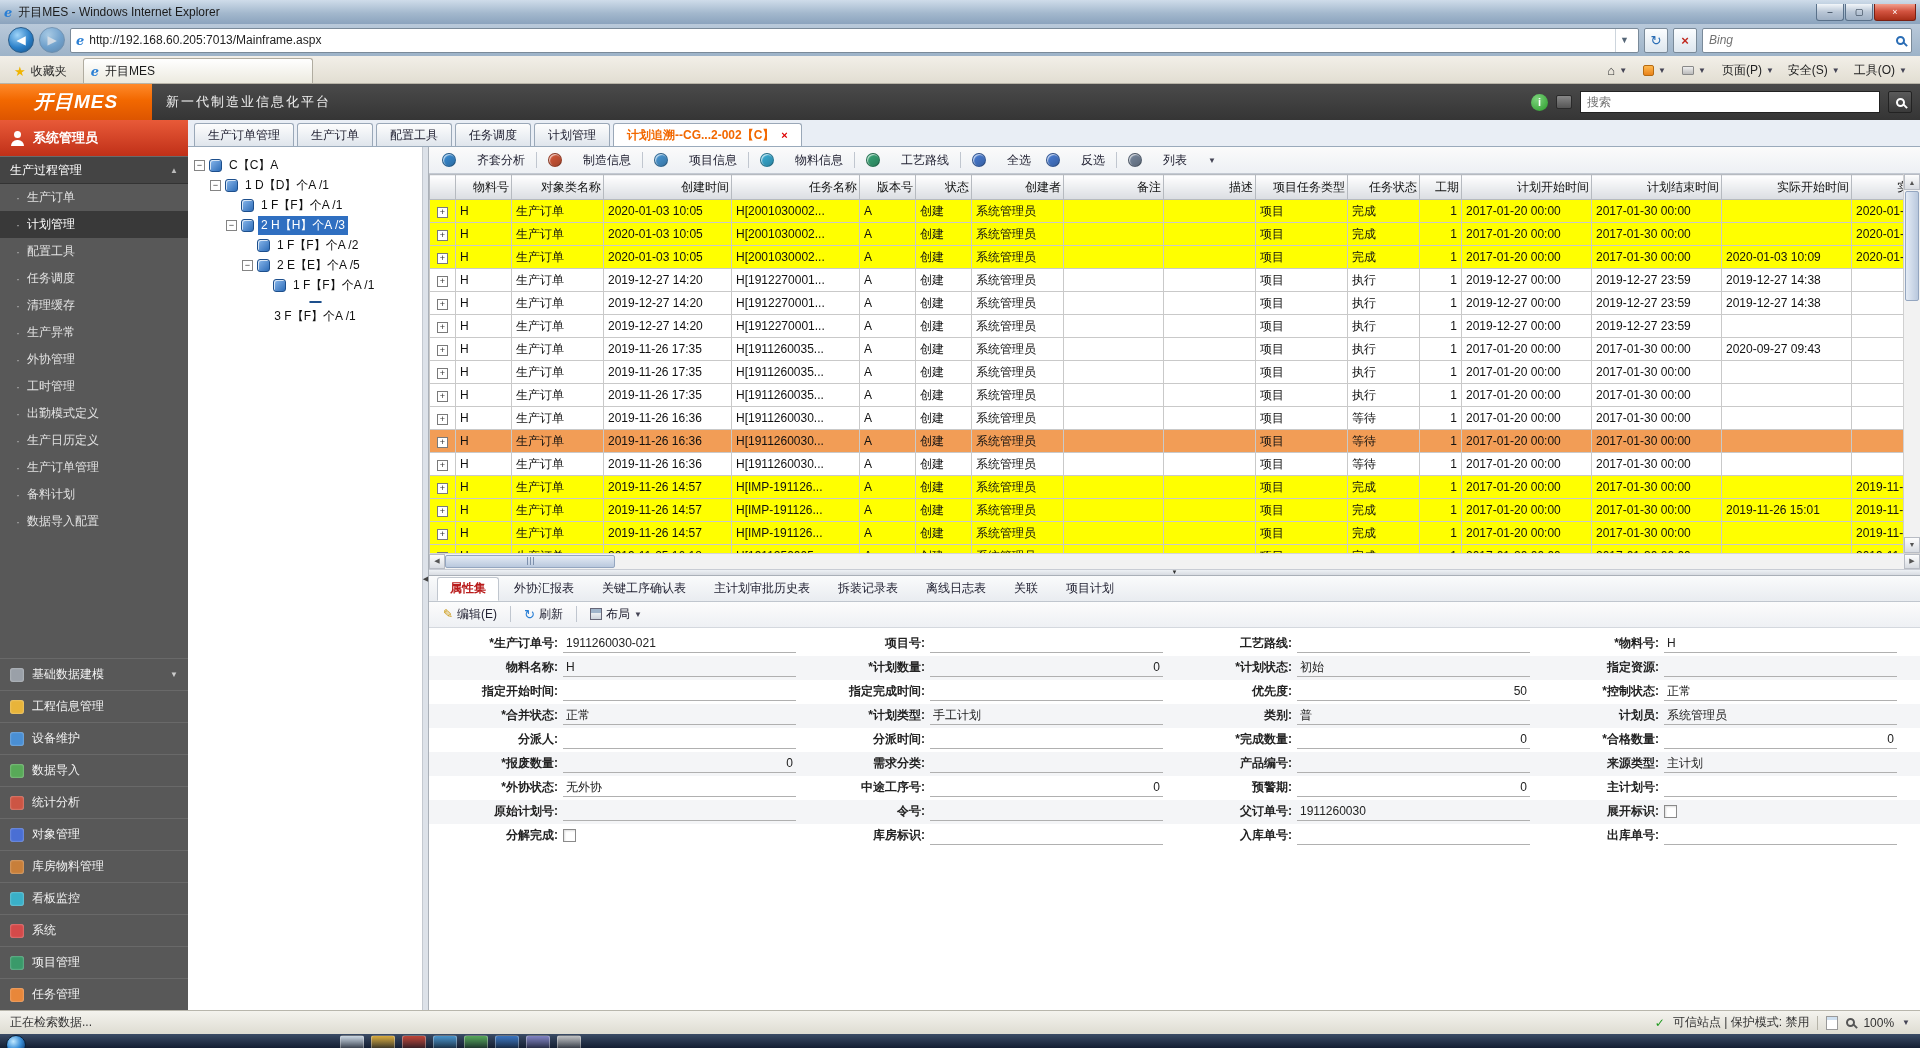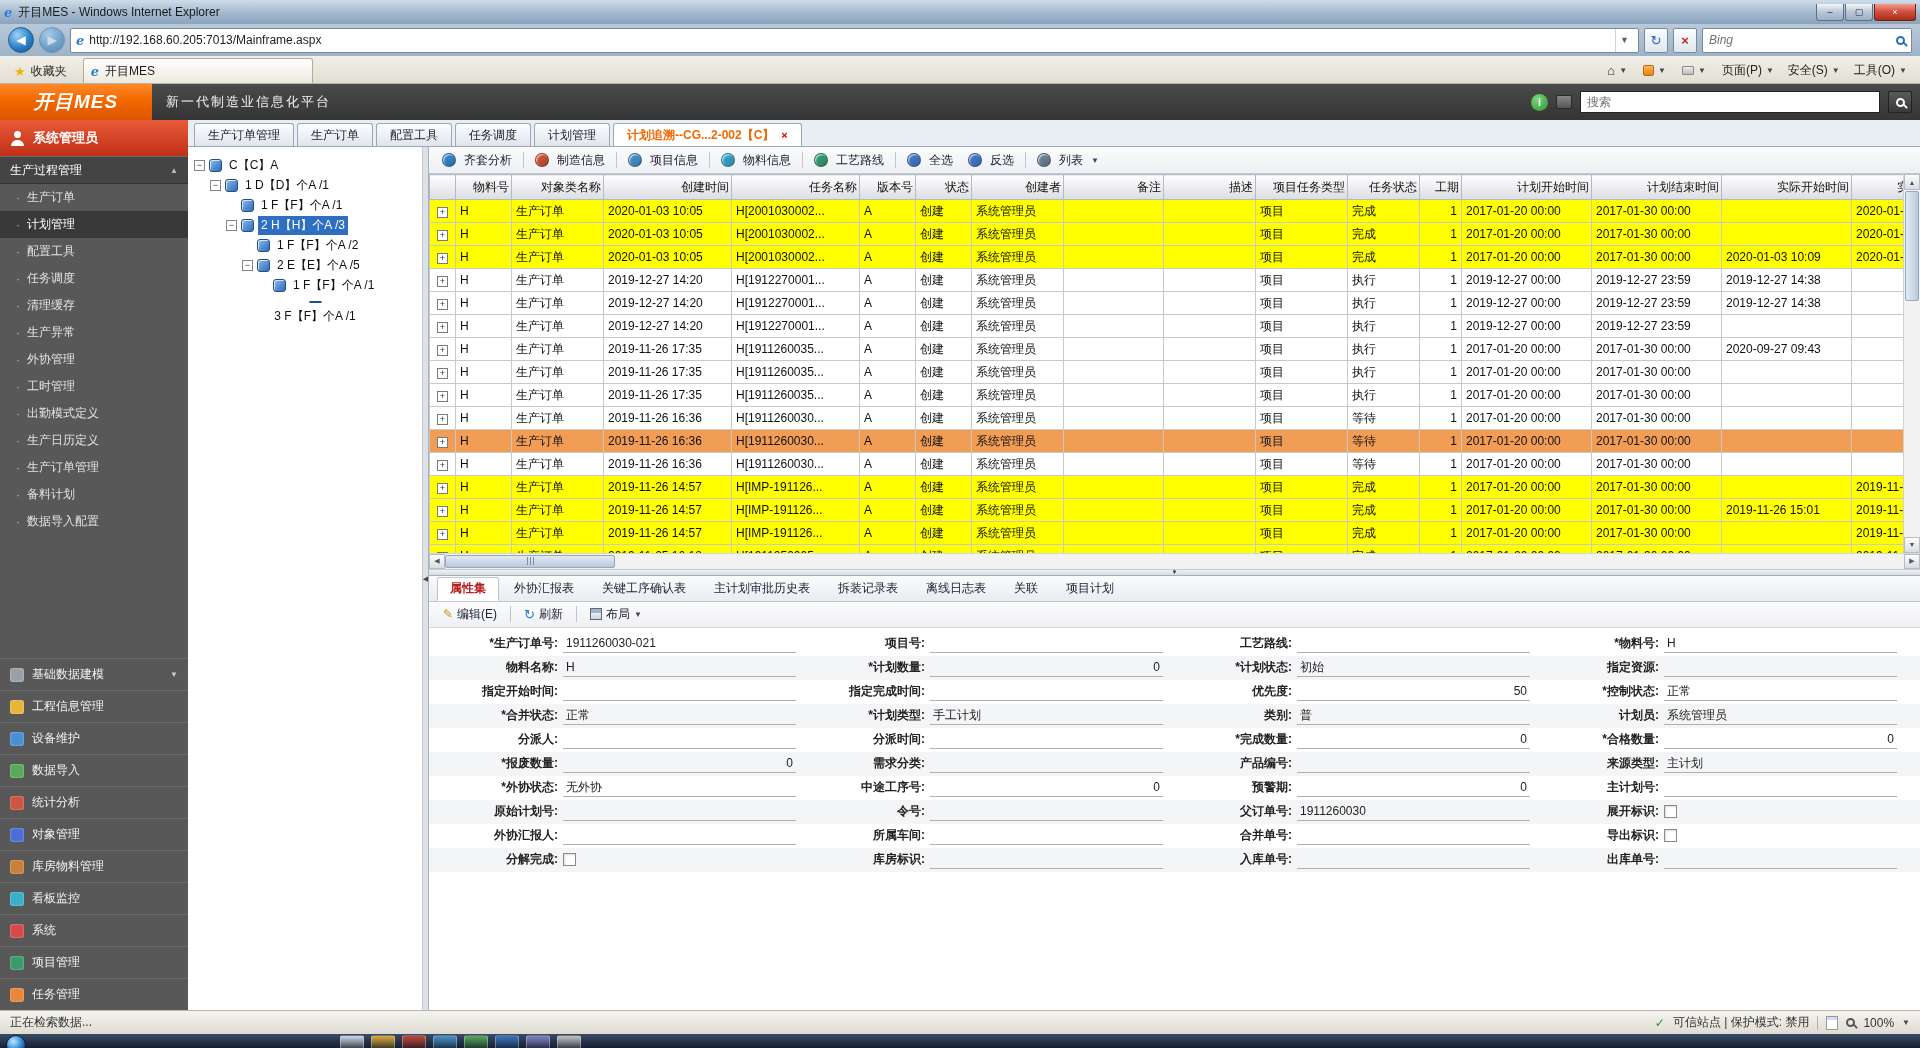--- a/index.html
+++ b/index.html
@@ -79,21 +79,21 @@
   .treepanel { width:234px; min-width:234px; background:#fff; padding:8px 2px; overflow:hidden; }
   .tnode { height:20px; display:flex; align-items:center; gap:4px; white-space:nowrap; cursor:pointer; }
   .texp { width:11px; height:11px; min-width:11px; border:1px solid #848484; background:#fff; font-size:9px; line-height:9px; text-align:center; color:#333; }
   .ticon { width:13px; height:13px; min-width:13px; background:linear-gradient(135deg,#8ab8ec,#2e6db8); border:1px solid #1d4f8c; border-radius:3px; box-shadow:inset 1px 1px 0 rgba(255,255,255,.7); }
   .tlabel { padding:1px 3px; color:#111; }
   .tnode.selected .tlabel { background:#2f6fc1; color:#fff; }
   .vsplit { width:7px; min-width:7px; background:#dde2e9; border-left:1px solid #c4c9d0; border-right:1px solid #aab0b8; display:flex; align-items:center; justify-content:center; color:#444; font-size:7px; cursor:col-resize; }
 
   .maincol { flex:1; display:flex; flex-direction:column; overflow:hidden; }
   .toolbar { height:27px; min-height:27px; background:linear-gradient(#fbfbfb,#edf0f4); border-bottom:1px solid #c3c9d2; display:flex; align-items:center; gap:1px; padding:0 6px; }
-  .tbtn { display:flex; align-items:center; gap:8px; padding:2px 7px; color:#223; cursor:pointer; white-space:nowrap; }
+  .tbtn { display:flex; align-items:center; gap:21px; padding:2px 7px; color:#223; cursor:pointer; white-space:nowrap; }
   .ticn { width:14px; height:14px; min-width:14px; border-radius:7px; box-shadow:inset 1px 1px 1px rgba(255,255,255,.7); border:1px solid rgba(0,0,0,.25); }
   .tsep { width:1px; height:16px; background:#c0c6cf; margin:0 3px; }
   .ddw { font-size:8px; color:#445; }
 
   .tablewrap { flex:1; display:flex; overflow:hidden; }
   .tblscroll { flex:1; overflow:hidden; }
   table.grid { border-collapse:collapse; table-layout:fixed; width:1542px; font-size:12px; }
   .grid th { height:25px; background:linear-gradient(#ffffff,#dadde2); border:1px solid #b6bac0; font-weight:normal; color:#111; padding:0 2px; overflow:hidden; white-space:nowrap; text-align:right; }
   .grid td { height:23px; border:1px solid #c9c9c9; padding:0 4px; overflow:hidden; white-space:nowrap; background:#fff; }
   .grid tr.y td { background:#ffff00; }
@@ -955,38 +955,20 @@
                   <span class="flabel">父订单号:</span>
                   <span class="fval">1911260030</span>
                 </div>
                 <div class="fcell">
                   <span class="flabel">展开标识:</span>
                   <span class="fcheck"></span>
                 </div>
               </div>
               <div class="frow">
                 <div class="fcell">
-                  <span class="flabel">外协汇报人:</span>
-                  <span class="fval">&nbsp;</span>
-                </div>
-                <div class="fcell">
-                  <span class="flabel">所属车间:</span>
-                  <span class="fval">&nbsp;</span>
-                </div>
-                <div class="fcell">
-                  <span class="flabel">合并单号:</span>
-                  <span class="fval">&nbsp;</span>
-                </div>
-                <div class="fcell">
-                  <span class="flabel">导出标识:</span>
-                  <span class="fcheck"></span>
-                </div>
-              </div>
-              <div class="frow">
-                <div class="fcell">
                   <span class="flabel">分解完成:</span>
                   <span class="fcheck"></span>
                 </div>
                 <div class="fcell">
                   <span class="flabel">库房标识:</span>
                   <span class="fval">&nbsp;</span>
                 </div>
                 <div class="fcell">
                   <span class="flabel">入库单号:</span>
                   <span class="fval">&nbsp;</span>

